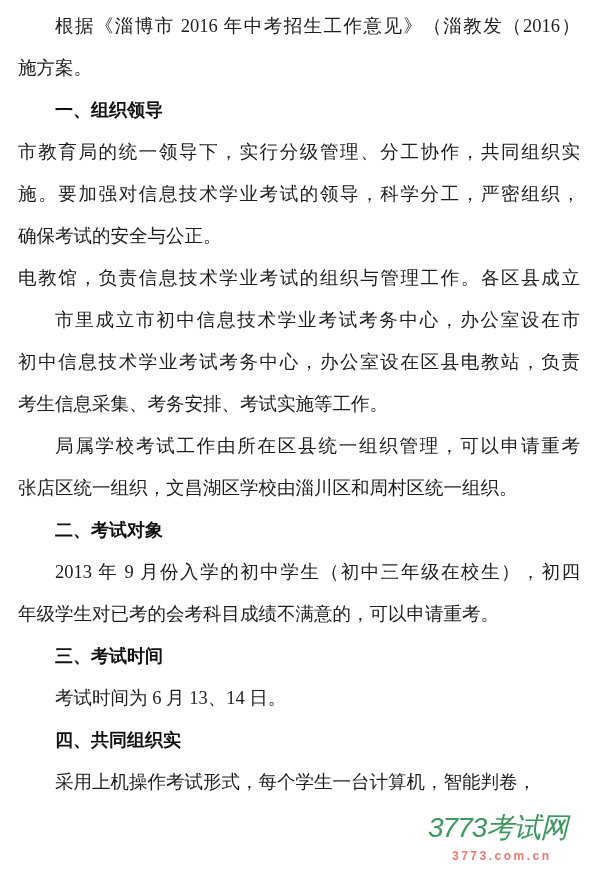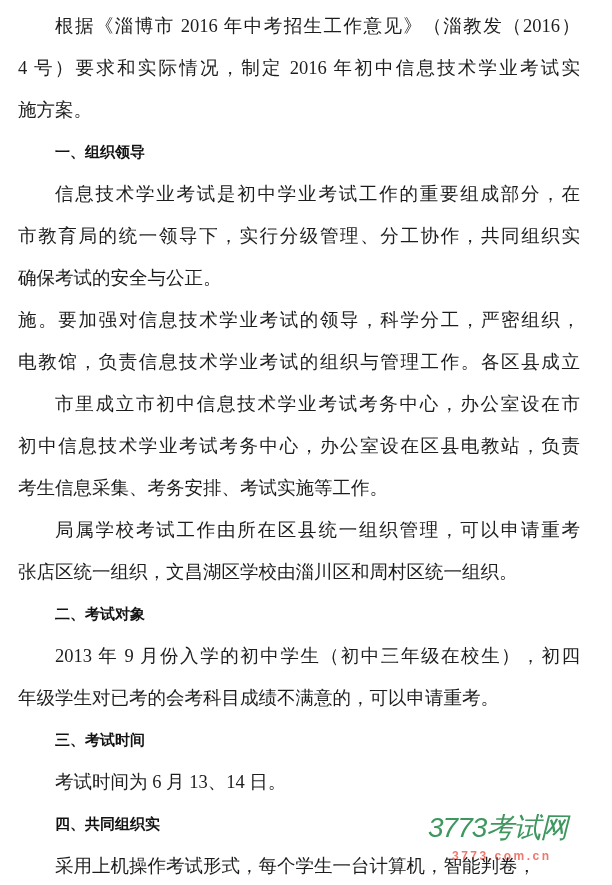--- a/index.html
+++ b/index.html
@@ -25,21 +25,21 @@
     font-family: "Liberation Serif", "DejaVu Serif", serif;
   }
   .fill {
     text-align: justify;
     text-align-last: justify;
   }
   .ind { text-indent: 37px; }
   .hd {
     font-family: "Liberation Sans", "DejaVu Sans", sans-serif;
     font-weight: bold;
-    font-size: 15px;
+    font-size: 18px;
     color: #111111;
     text-indent: 37px;
   }
   .wm {
     position: absolute;
     left: 0; top: 0; width: 100%; height: 100%;
     pointer-events: none;
     mix-blend-mode: multiply;
   }
   .wm-brand {
@@ -70,29 +70,27 @@
     white-space: nowrap;
   }
 </style>
 </head>
 <body>
 
 <div class="page">
   <div class="doc">
 
     <p class="ln ind fill">根据《淄博市 2016 年中考招生工作意见》（淄教发（2016）</p>
-    <p class="ln fill">4 号）要求和实际情况，制定 2016 年初中信息技术学业考试实</p>
     <p class="ln">施方案。</p>
 
     <p class="ln hd">一、组织领导</p>
 
-    <p class="ln ind fill">信息技术学业考试是初中学业考试工作的重要组成部分，在</p>
     <p class="ln fill">市教育局的统一领导下，实行分级管理、分工协作，共同组织实</p>
+    <p class="ln fill">施。要加强对信息技术学业考试的领导，科学分工，严密组织，</p>
     <p class="ln">确保考试的安全与公正。</p>
-    <p class="ln fill">施。要加强对信息技术学业考试的领导，科学分工，严密组织，</p>
 
     <p class="ln fill">电教馆，负责信息技术学业考试的组织与管理工作。各区县成立</p>
     <p class="ln ind fill">市里成立市初中信息技术学业考试考务中心，办公室设在市</p>
     <p class="ln fill">初中信息技术学业考试考务中心，办公室设在区县电教站，负责</p>
     <p class="ln">考生信息采集、考务安排、考试实施等工作。</p>
 
     <p class="ln ind fill">局属学校考试工作由所在区县统一组织管理，可以申请重考</p>
     <p class="ln">张店区统一组织，文昌湖区学校由淄川区和周村区统一组织。</p>
 
     <p class="ln hd">二、考试对象</p>

